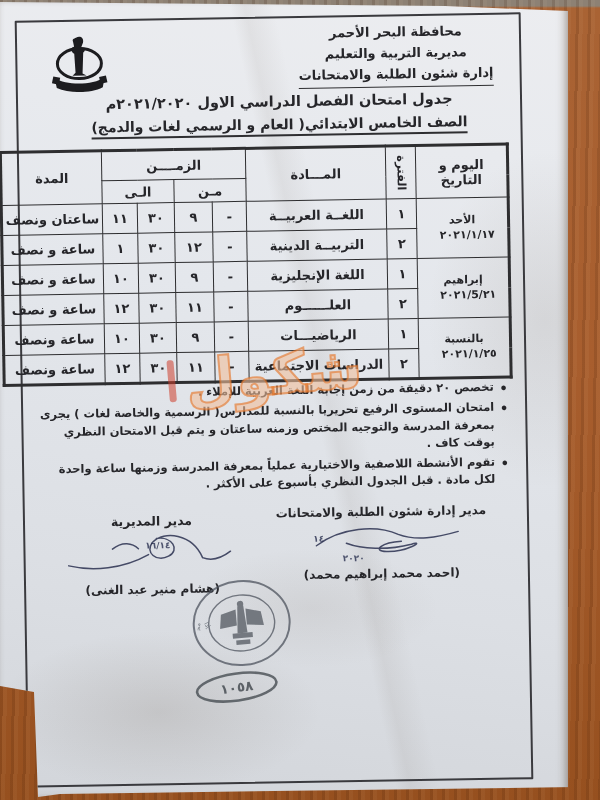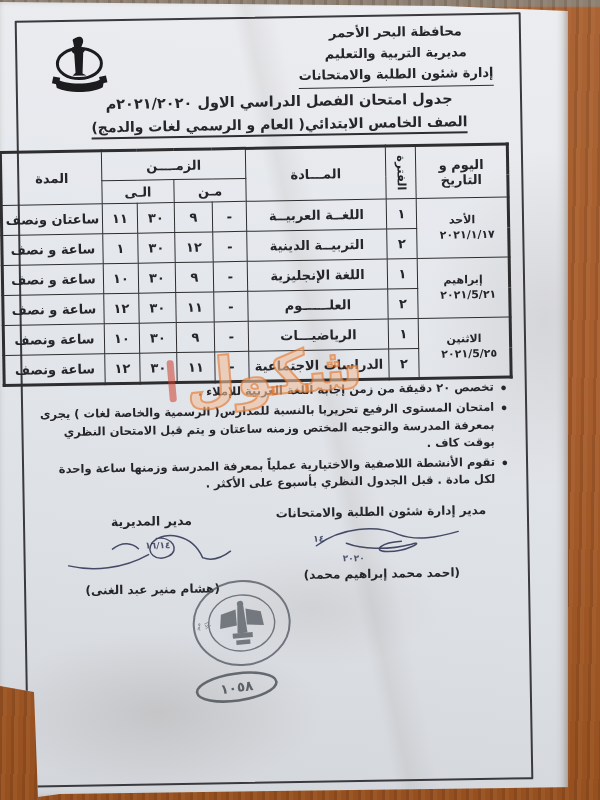--- a/index.html
+++ b/index.html
@@ -186,22 +186,22 @@
           <td>٢</td>
           <td class="subj">العلــــــوم</td>
           <td class="num">-</td>
           <td class="num">١١</td>
           <td class="num">٣٠</td>
           <td class="num">١٢</td>
           <td>ساعة و نصف</td>
         </tr>
         <tr>
           <td rowspan="2" class="daycell">
-            <div>الاثنين</div>
-            <div class="num">٢٠٢١/5/٢٥</div>
+            <div>بالنسبة</div>
+            <div class="num">٢٠٢١/١/٢٥</div>
           </td>
           <td>١</td>
           <td class="subj">الرياضيـــات</td>
           <td class="num">-</td>
           <td class="num">٩</td>
           <td class="num">٣٠</td>
           <td class="num">١٠</td>
           <td>ساعة ونصف</td>
         </tr>
         <tr>

